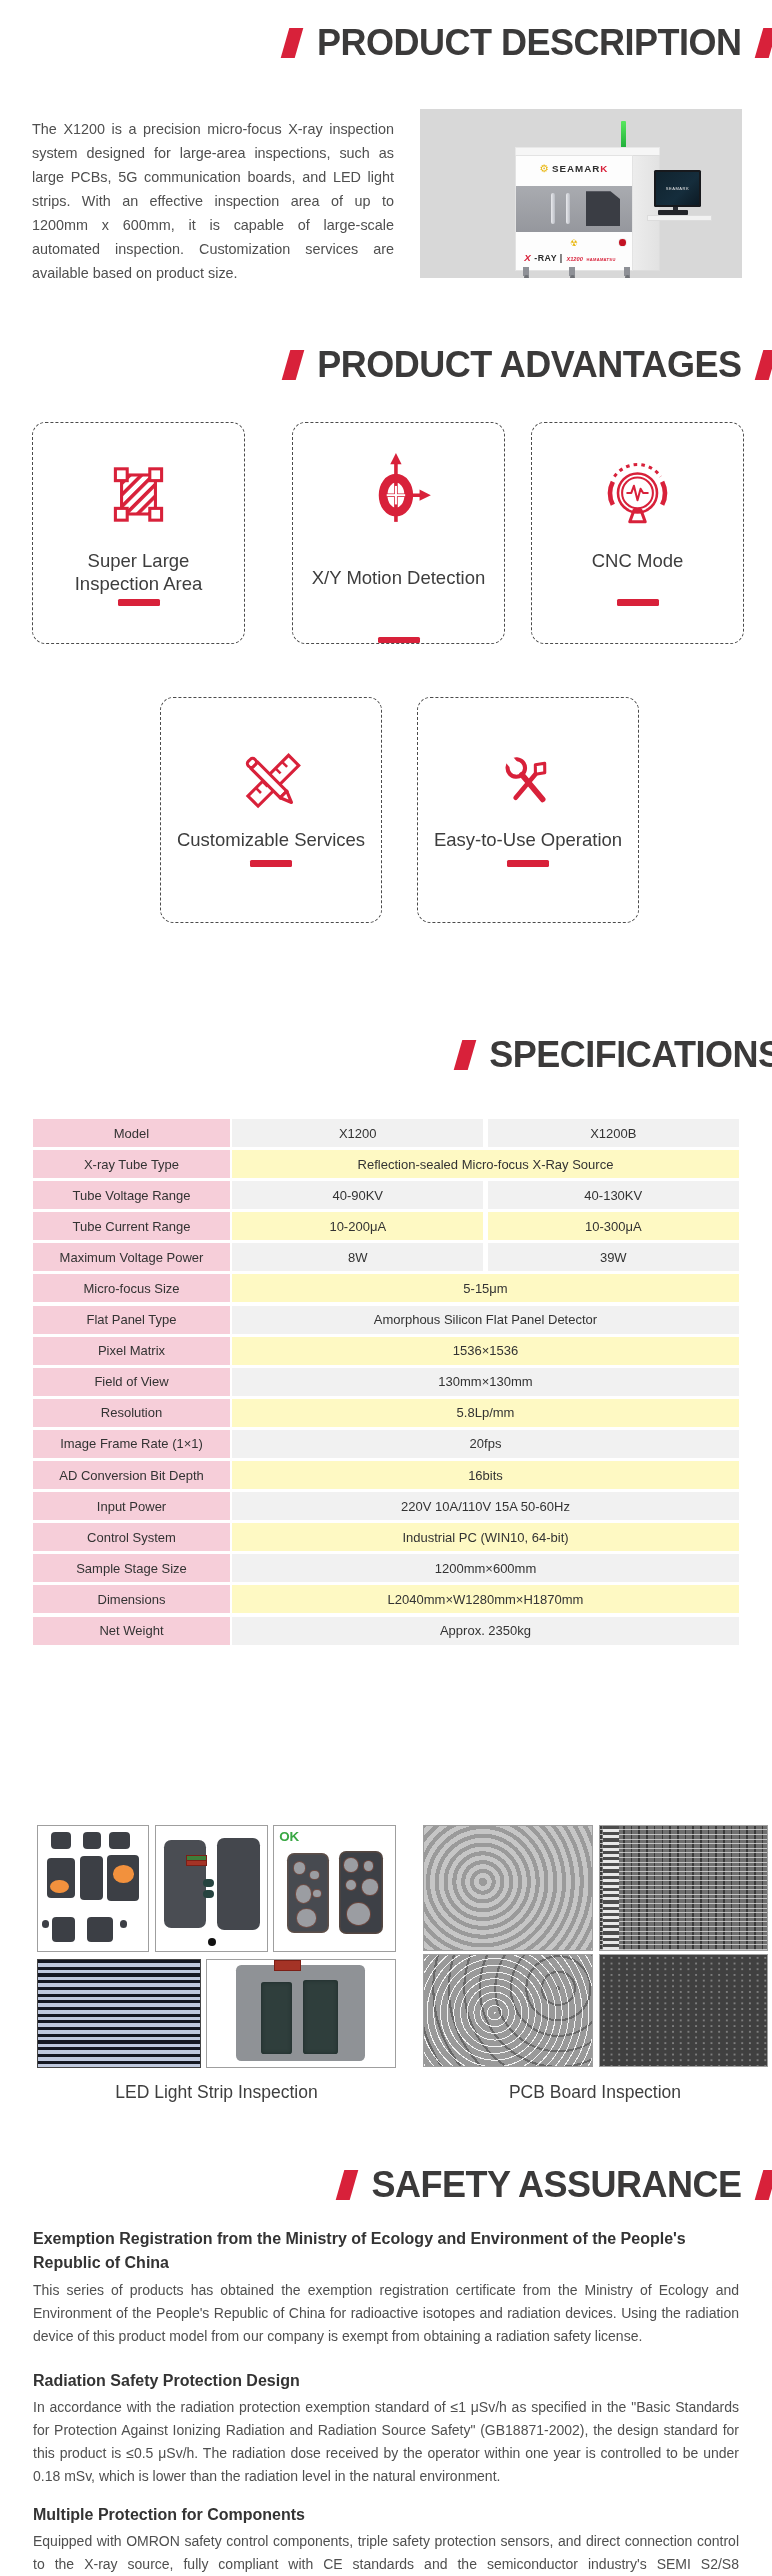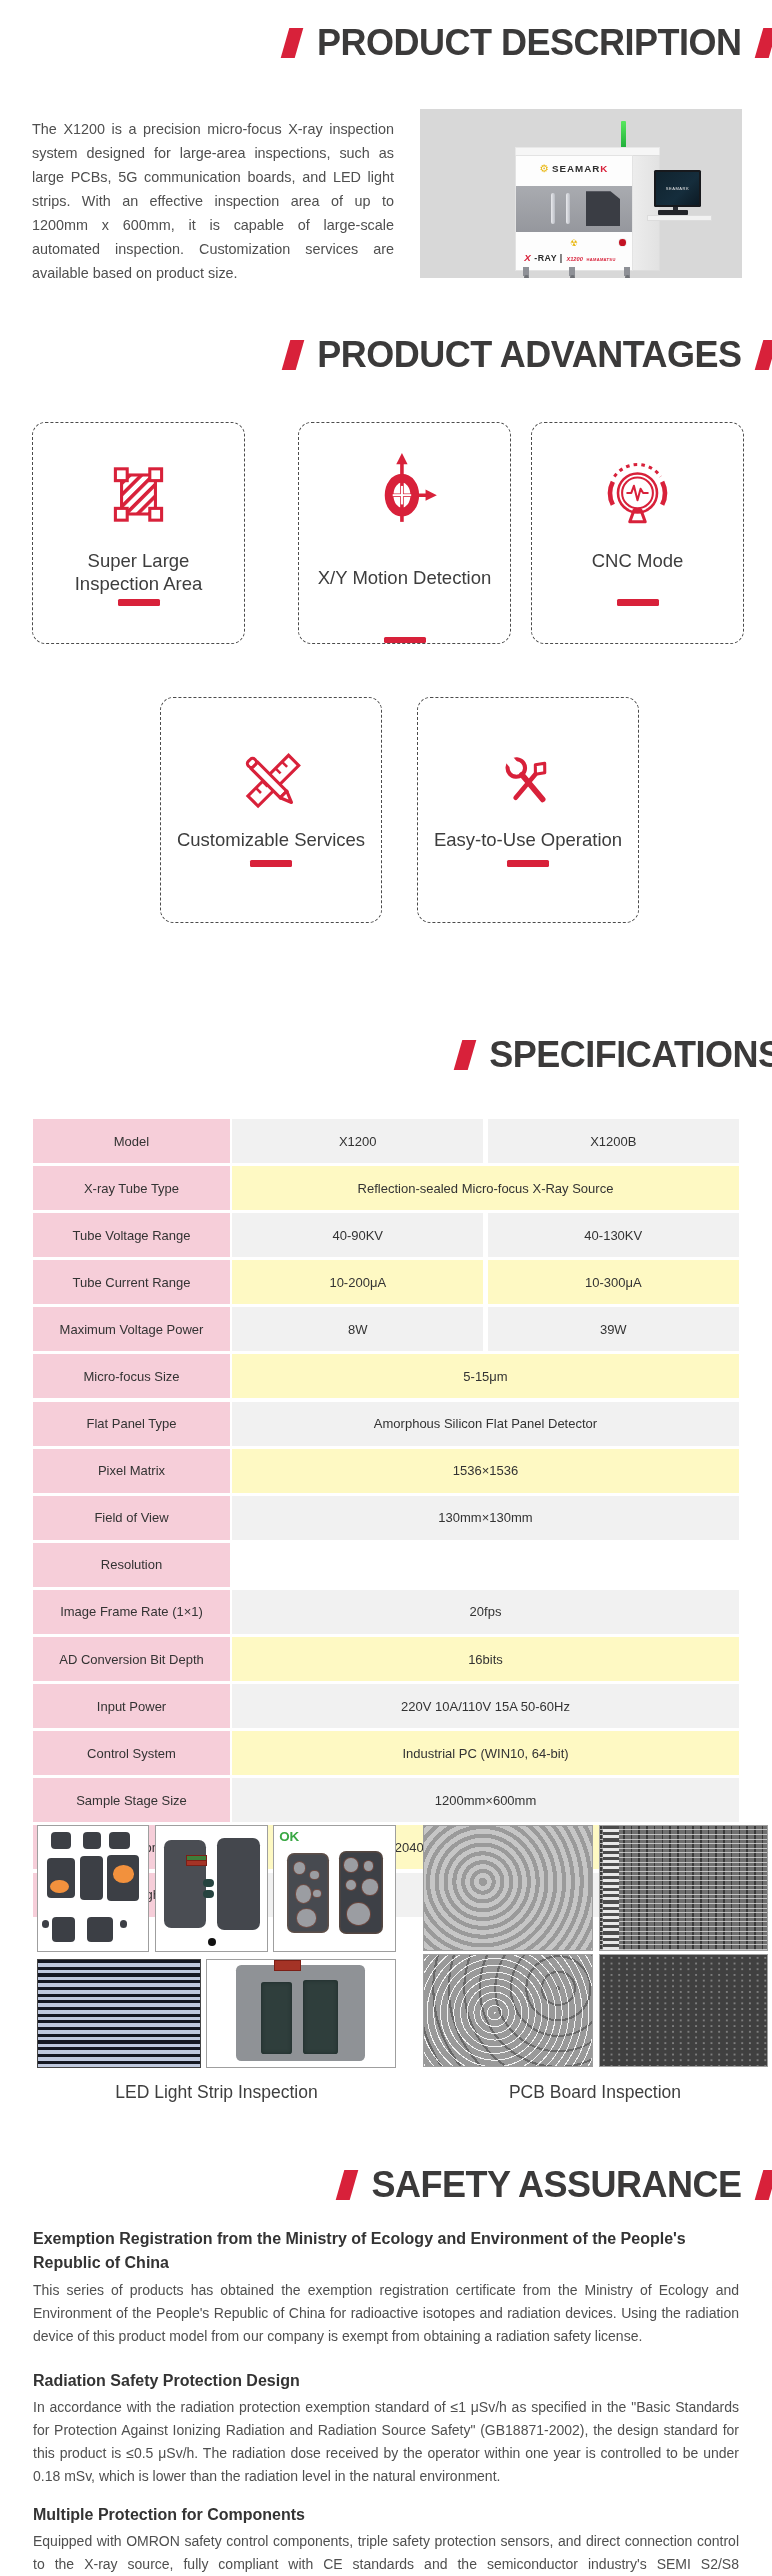--- a/index.html
+++ b/index.html
@@ -45,21 +45,21 @@
             display:flex;flex-direction:column;align-items:center;box-sizing:border-box;}
   .adv-icon{display:flex;align-items:center;justify-content:center;}
   .row1 .adv-icon{margin-top:27px;height:88px;}
   .row2 .adv-icon{margin-top:43px;height:82px;}
   .adv-label{margin-top:12.4px;height:49px;font-size:18.5px;line-height:1.22;font-weight:500;color:#3d3d3d;
              text-align:center;white-space:pre-line;}
   .row2 .adv-label{height:31px;margin-top:6.2px;}
   .red-dash{width:42px;height:6.7px;background:#d8213a;border-radius:1.5px;}
   
   .spec-table{position:absolute;left:33px;top:1119px;width:706px;}
-  .spec-row{display:flex;gap:2px;height:44px;margin-bottom:3.1px;}
+  .spec-row{display:flex;gap:2px;height:28px;margin-bottom:3.1px;}
   .spec-label{width:197px;background:#f6ced9;display:flex;align-items:center;justify-content:center;
               font-size:13px;font-weight:400;color:#333;flex:none;}
   .spec-values{flex:1;display:flex;gap:4.1px;}
   .spec-cell{flex:1;background:#f1f1f1;display:flex;align-items:center;justify-content:center;
              font-size:13px;font-weight:400;color:#333;}
   .spec-row.odd .spec-cell{background:#fef9c3;}
   
   .case-panel{position:absolute;background:#fff;border:0.5px solid #9f9f9f;box-sizing:border-box;overflow:hidden;}
   .case-label{position:absolute;font-size:17.5px;font-weight:500;color:#3e3e3e;text-align:center;}
   .chip{position:absolute;background:#3c3f45;border-radius:4.1px;}
@@ -134,21 +134,21 @@
         </div>
     </div>
     <div class="mstand"></div>
     <div class="kbd"></div>
     <div class="shelf"></div>
     <div class="foot" style="left:103px;top:158px;"></div>
     <div class="foot" style="left:149px;top:158px;"></div>
     <div class="foot" style="left:204px;top:158px;"></div>
   </div>
 
-  <div class="sec-heading" style="top:337px;">
+  <div class="sec-heading" style="top:347px;">
     <span class="slash"></span>
     <h2>PRODUCT ADVANTAGES</h2>
     <span class="slash"></span>
   </div>
 
   <div class="adv-card row1" style="left:32px;top:422px;width:213px;height:222px;">
     <div class="adv-icon">
       <svg width="77" height="77" viewBox="0 0 150 150">
         <defs>
             <pattern id="hatch" width="16" height="16" patternTransform="rotate(45)" patternUnits="userSpaceOnUse">
@@ -161,21 +161,21 @@
         <rect x="97" y="25" width="23" height="23" fill="#fff" stroke="#d8213a" stroke-width="6"></rect>
         <rect x="30" y="102" width="23" height="23" fill="#fff" stroke="#d8213a" stroke-width="6"></rect>
         <rect x="97" y="102" width="23" height="23" fill="#fff" stroke="#d8213a" stroke-width="6"></rect>
       </svg>
     </div>
     <div class="adv-label">Super Large
 Inspection Area</div>
     <div class="red-dash"></div>
   </div>
 
-  <div class="adv-card row1" style="left:298px;top:422px;width:213px;height:222px;gap:27px;">
+  <div class="adv-card row1" style="left:292px;top:422px;width:213px;height:222px;gap:27px;">
     <div class="adv-icon">
       <svg width="77" height="77" viewBox="0 0 150 150">
         <ellipse cx="70" cy="88" rx="25" ry="33" fill="none" stroke="#d8213a" stroke-width="17"></ellipse>
         <line x1="70" y1="26" x2="70" y2="140" stroke="#d8213a" stroke-width="7"></line>
         <polygon points="70,6 59,28 81,28" fill="#d8213a"></polygon>
         <line x1="38" y1="88" x2="118" y2="88" stroke="#d8213a" stroke-width="7"></line>
         <polygon points="138,88 116,77 116,99" fill="#d8213a"></polygon>
         <line x1="70" y1="70" x2="70" y2="106" stroke="#fff" stroke-width="4"></line>
         <line x1="52" y1="88" x2="88" y2="88" stroke="#fff" stroke-width="4"></line>
       </svg>
@@ -300,20 +300,23 @@
         </div>
       </div>
       <div class="spec-row">
         <div class="spec-label">Field of View</div>
         <div class="spec-values">
           <div class="spec-cell">130mm×130mm</div>
         </div>
       </div>
       <div class="spec-row odd">
         <div class="spec-label">Resolution</div>
+        <div class="spec-values">
+          <div class="spec-cell">5.8Lp/mm</div>
+        </div>
       </div>
       <div class="spec-row">
         <div class="spec-label">Image Frame Rate (1×1)</div>
         <div class="spec-values">
           <div class="spec-cell">20fps</div>
         </div>
       </div>
       <div class="spec-row odd">
         <div class="spec-label">AD Conversion Bit Depth</div>
         <div class="spec-values">

